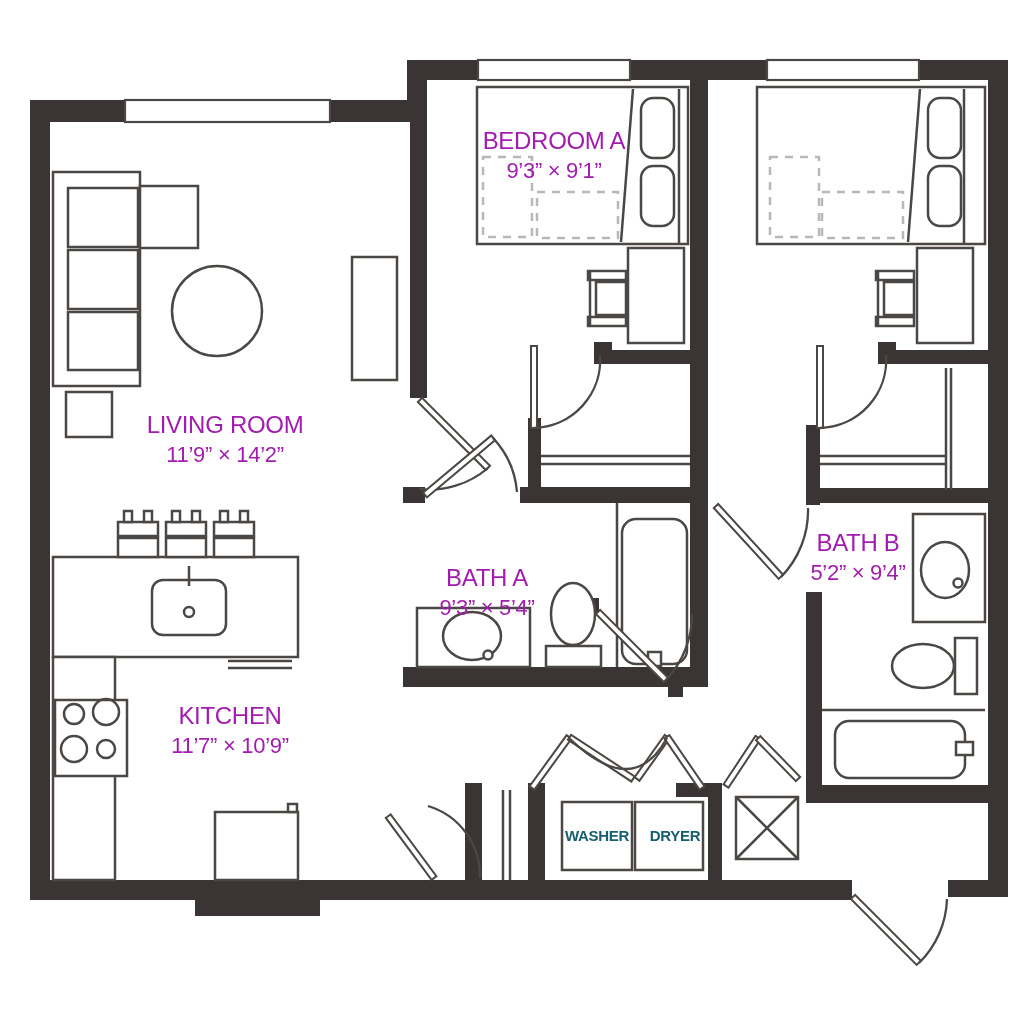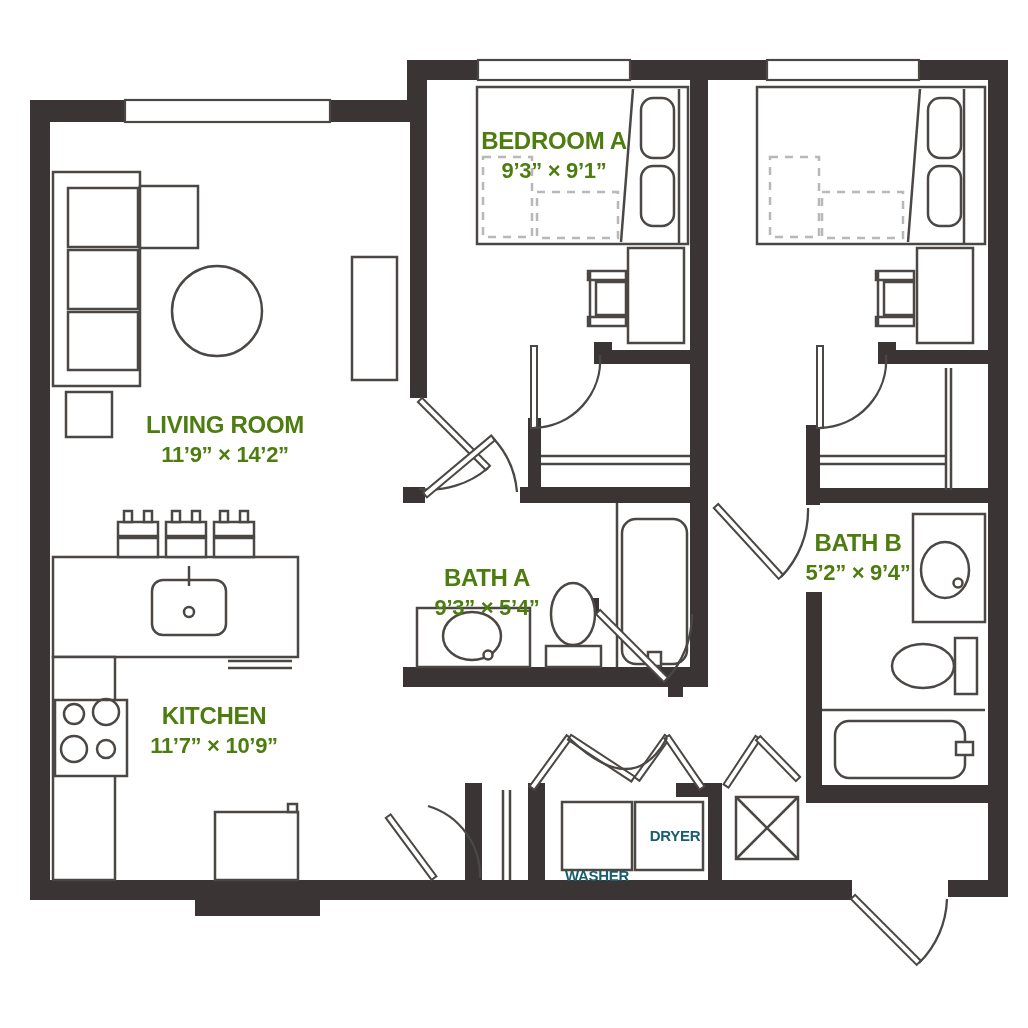--- a/index.html
+++ b/index.html
@@ -9,21 +9,21 @@
   }
   #plan-svg{position:absolute;left:0;top:0;}
   .wall{fill:#3a3534;stroke:none;}
   .thin{fill:#ffffff;stroke:#4b4744;stroke-width:2.5;}
   .thinline{fill:none;stroke:#4b4744;stroke-width:2.5;}
   .leaf{fill:#ffffff;stroke:#4b4744;stroke-width:2;}
   .arc{fill:none;stroke:#4b4744;stroke-width:2.3;}
   .dash{fill:none;stroke:#b8b8b8;stroke-width:2.5;stroke-dasharray:8 7;}
   .win{fill:#ffffff;stroke:#4b4744;stroke-width:2.2;}
   .room-label{
-    position:absolute;text-align:center;color:#4d7c0f;font-weight:bold;
+    position:absolute;text-align:center;color:#a21caf;font-weight:normal;
     letter-spacing:-0.3px;line-height:30px;pointer-events:none;
   }
   .room-label .rname{font-size:24px;}
   .room-label .rdims{font-size:22px;}
   .appl-label{
     position:absolute;text-align:center;color:#175e70;font-weight:bold;
     font-size:15px;letter-spacing:-0.3px;pointer-events:none;
   }
 </style>
 </head>
@@ -242,22 +242,22 @@
 <div class="room-label" style="left:377px;top:531px;width:220px;margin-top:32px;">
   <div class="rname">BATH A</div>
   <div class="rdims">9’3” × 5’4”</div>
 </div>
 
 <div class="room-label" style="left:748px;top:528px;width:220px;">
   <div class="rname">BATH B</div>
   <div class="rdims">5’2” × 9’4”</div>
 </div>
 
-<div class="room-label" style="left:84px;top:701px;width:260px;">
+<div class="room-label" style="left:100px;top:701px;width:260px;">
   <div class="rname">KITCHEN</div>
   <div class="rdims">11’7” × 10’9”</div>
 </div>
 
-<div class="appl-label" style="left:562px;top:827px;width:70px;margin-top:40px;">WASHER</div>
+<div class="appl-label" style="left:562px;top:827px;width:70px;">WASHER</div>
 
 <div class="appl-label" style="left:635px;top:827px;width:80px;">DRYER</div>
 
 </div>
 
 </body></html>

